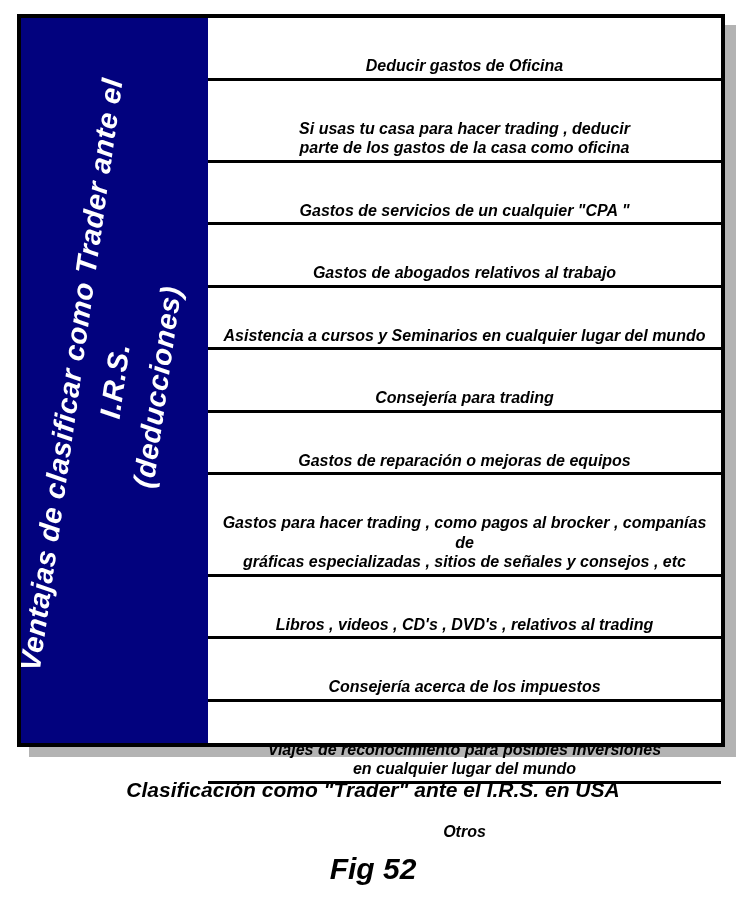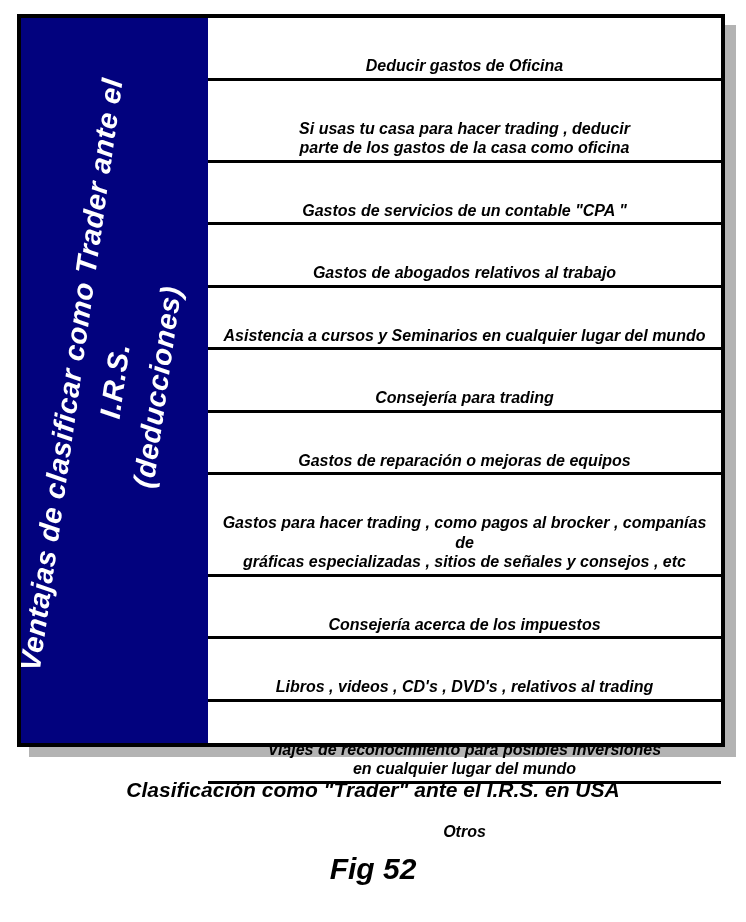--- a/index.html
+++ b/index.html
@@ -125,43 +125,43 @@
 
     <div class="rows">
       <div class="row" style="flex-grow:50">
         <span class="row-text">Deducir gastos de Oficina</span>
       </div>
       <div class="row" style="flex-grow:62">
         <span class="row-text">Si usas tu casa para hacer trading , deducir
 parte de los gastos de la casa como oficina</span>
       </div>
       <div class="row" style="flex-grow:48">
-        <span class="row-text">Gastos de servicios de un contable "CPA "</span>
+        <span class="row-text">Gastos de servicios de un cualquier "CPA "</span>
       </div>
       <div class="row" style="flex-grow:50">
         <span class="row-text">Gastos de abogados relativos al trabajo</span>
       </div>
       <div class="row" style="flex-grow:52">
         <span class="row-text">Asistencia a cursos y Seminarios en cualquier lugar del mundo</span>
       </div>
       <div class="row" style="flex-grow:51">
         <span class="row-text">Consejería para trading</span>
       </div>
       <div class="row" style="flex-grow:49">
         <span class="row-text">Gastos de reparación o mejoras de equipos</span>
       </div>
       <div class="row" style="flex-grow:57">
         <span class="row-text">Gastos para hacer trading , como pagos al brocker , companías de
 gráficas especializadas , sitios de señales y consejos , etc</span>
       </div>
+      <div class="row" style="flex-grow:50">
+        <span class="row-text">Libros , videos , CD's , DVD's , relativos al trading</span>
+      </div>
       <div class="row" style="flex-grow:51">
         <span class="row-text">Consejería acerca de los impuestos</span>
-      </div>
-      <div class="row" style="flex-grow:50">
-        <span class="row-text">Libros , videos , CD's , DVD's , relativos al trading</span>
       </div>
       <div class="row" style="flex-grow:56">
         <span class="row-text">Viajes de reconocimiento para posibles inversiones
 en cualquier lugar del mundo</span>
       </div>
       <div class="row" style="flex-grow:47">
         <span class="row-text">Otros</span>
       </div>
     </div>
 

